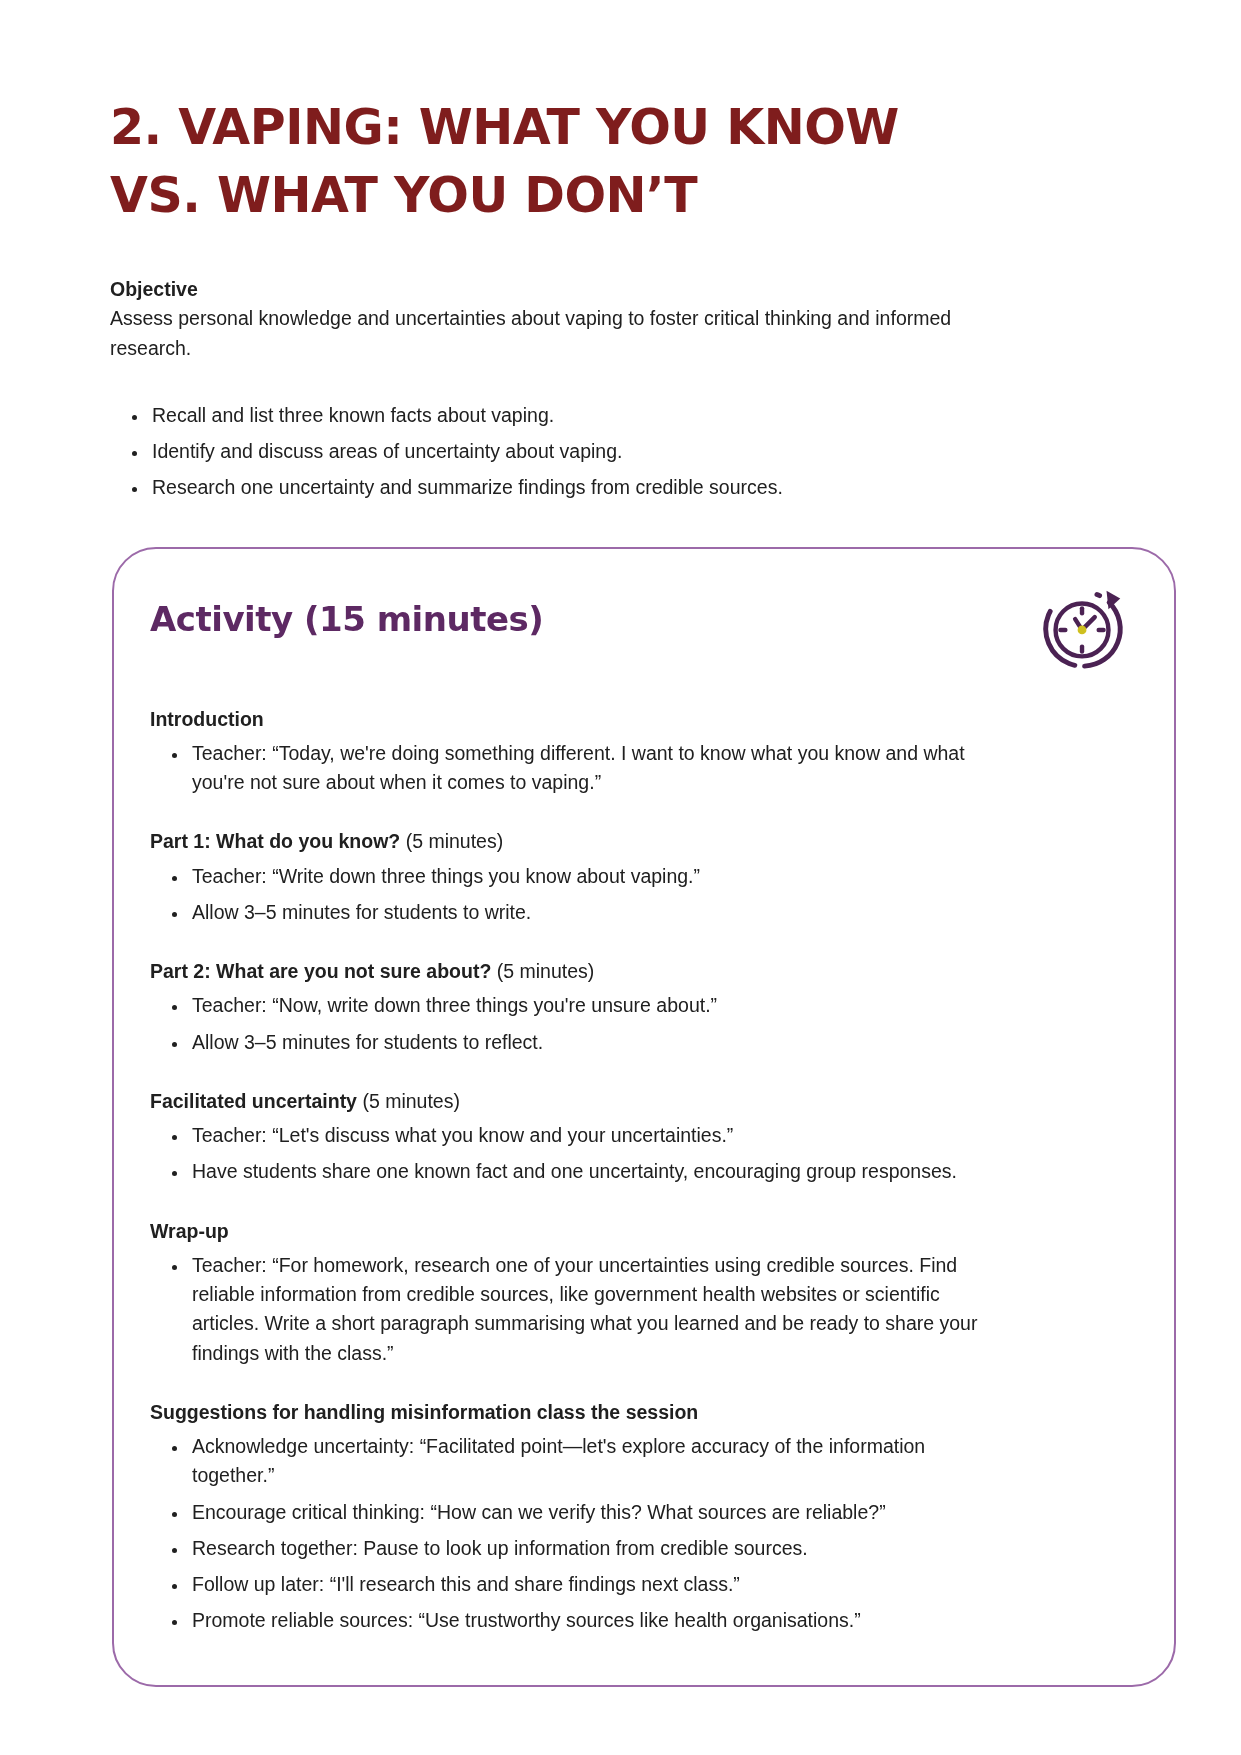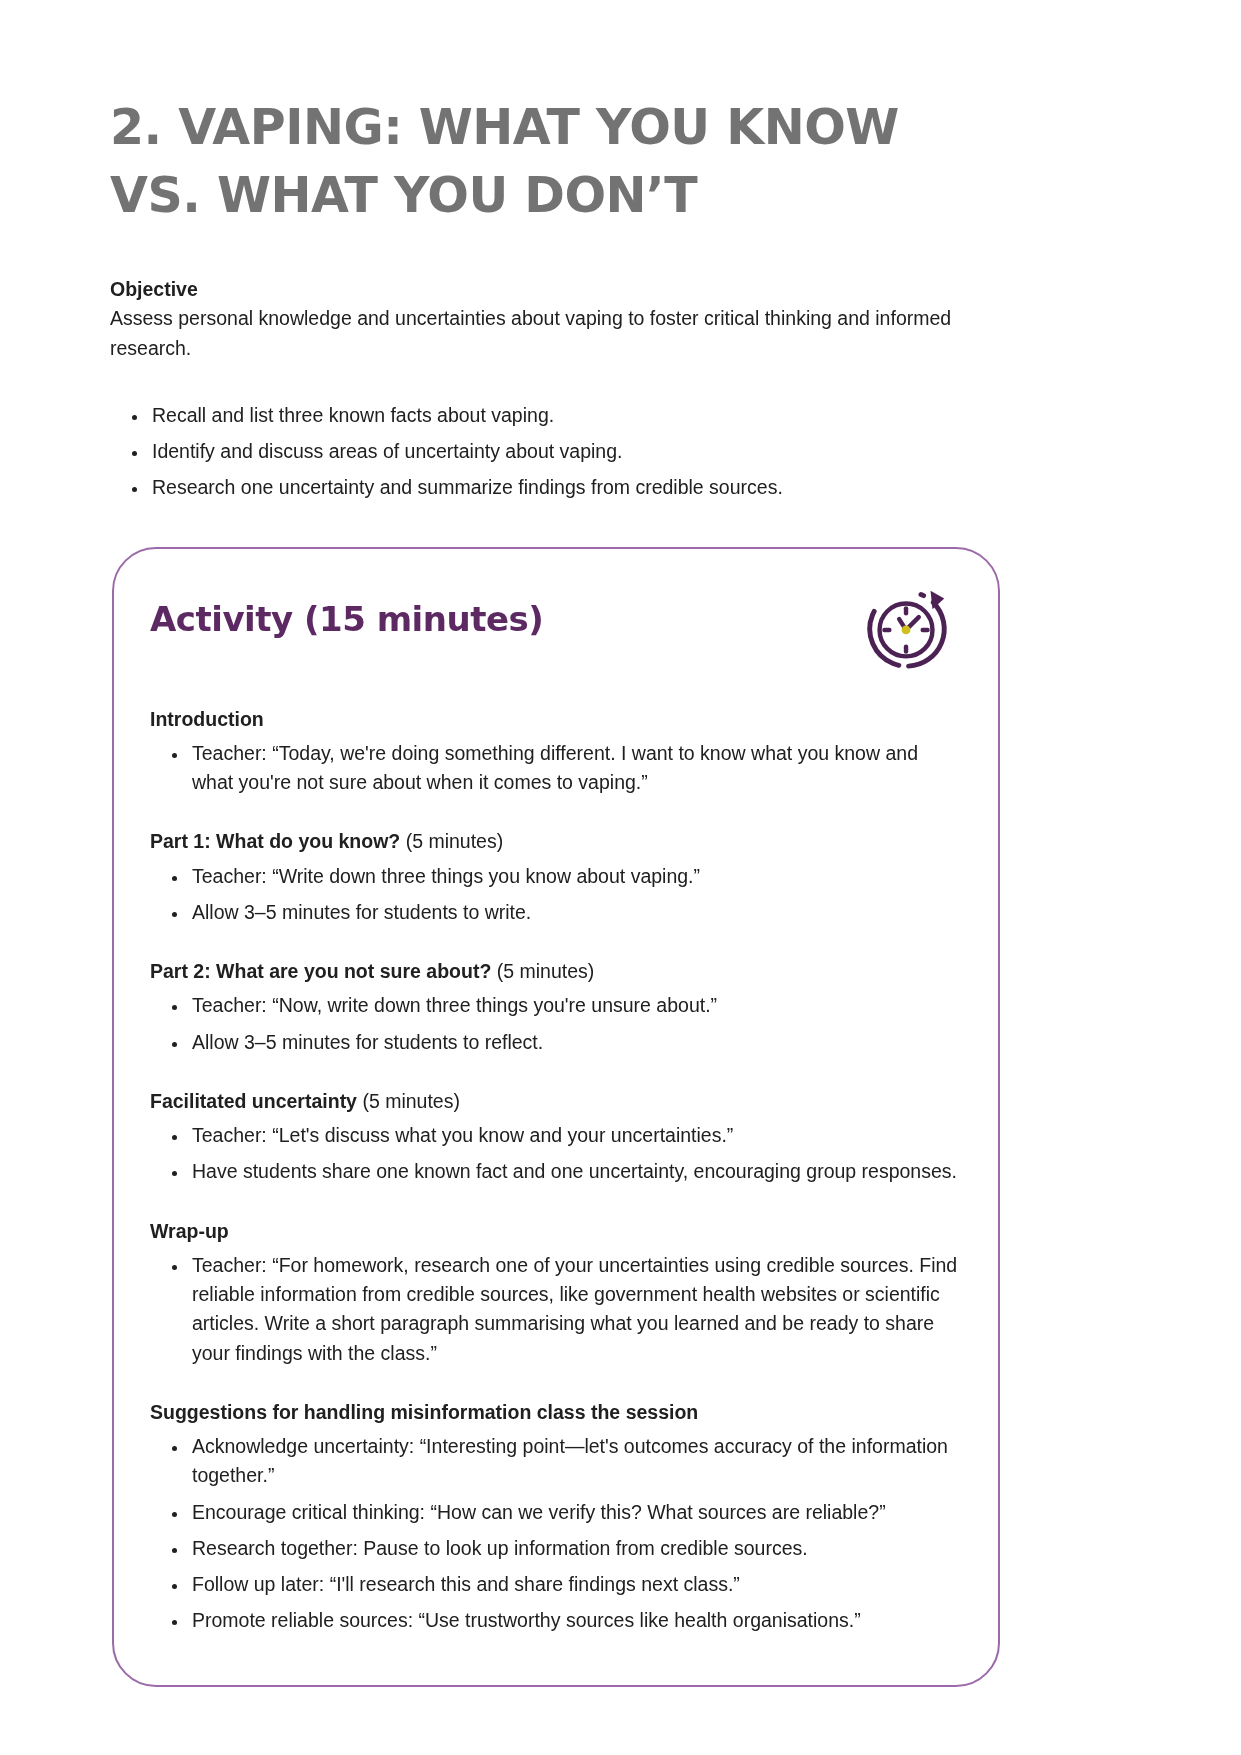--- a/index.html
+++ b/index.html
@@ -11,38 +11,38 @@
   }
   .page { box-sizing:border-box; padding:66px 110px 0 110px; }
 
   .doc-title {
     margin:28px 0 0 0;
     font-family:"DejaVu Sans", sans-serif;
     font-weight:800;
     font-size:49px;
     line-height:1.38;
     letter-spacing:-0.5px;
-    color:#737373;
+    color:#7f1d1d;
   }
 
   .block-objective { margin-top:46px; }
   .block-outcomes  { margin-top:38px; }
 
   .bold-head { font-weight:700; font-size:19.5px; line-height:1.5; margin:0; }
   .body-text { font-weight:400; font-size:19.5px; line-height:1.5; margin:0; max-width:845px; }
 
   ul.bullets { margin:5px 0 0 0; padding-left:38px; max-width:810px; }
   ul.bullets li { margin:0 0 7px 0; font-size:19.5px; line-height:1.5; padding-left:4px; }
   ul.bullets li::marker { font-size:15px; }
 
   .activity-box {
     box-sizing:border-box;
     margin-top:44px;
     margin-left:2px;
-    width:888px;
+    width:1064px;
     border:2px solid #9c6aa9;
     border-radius:44px;
     padding:30px 40px 42px 36px;
     min-height:1066px;
   }
   .activity-header { display:flex; justify-content:space-between; align-items:flex-start; }
   .activity-title {
     margin:20px 0 0 0;
     font-family:"DejaVu Sans", sans-serif;
     font-weight:800;
@@ -135,21 +135,21 @@
     <div class="section">
       <p class="section-head"><span class="b">Wrap-up</span><span></span></p>
       <ul class="bullets">
         <li>Teacher: “For homework, research one of your uncertainties using credible sources. Find reliable information from credible sources, like government health websites or scientific articles. Write a short paragraph summarising what you learned and be ready to share your findings with the class.”</li>
       </ul>
     </div>
 
     <div class="section">
       <p class="section-head"><span class="b">Suggestions for handling misinformation class the session</span><span></span></p>
       <ul class="bullets">
-        <li>Acknowledge uncertainty: “Interesting point—let's outcomes accuracy of the information together.”</li>
+        <li>Acknowledge uncertainty: “Facilitated point—let's explore accuracy of the information together.”</li>
         <li>Encourage critical thinking: “How can we verify this? What sources are reliable?”</li>
         <li>Research together: Pause to look up information from credible sources.</li>
         <li>Follow up later: “I'll research this and share findings next class.”</li>
         <li>Promote reliable sources: “Use trustworthy sources like health organisations.”</li>
       </ul>
     </div>
 
   </div>
 </div>
 

